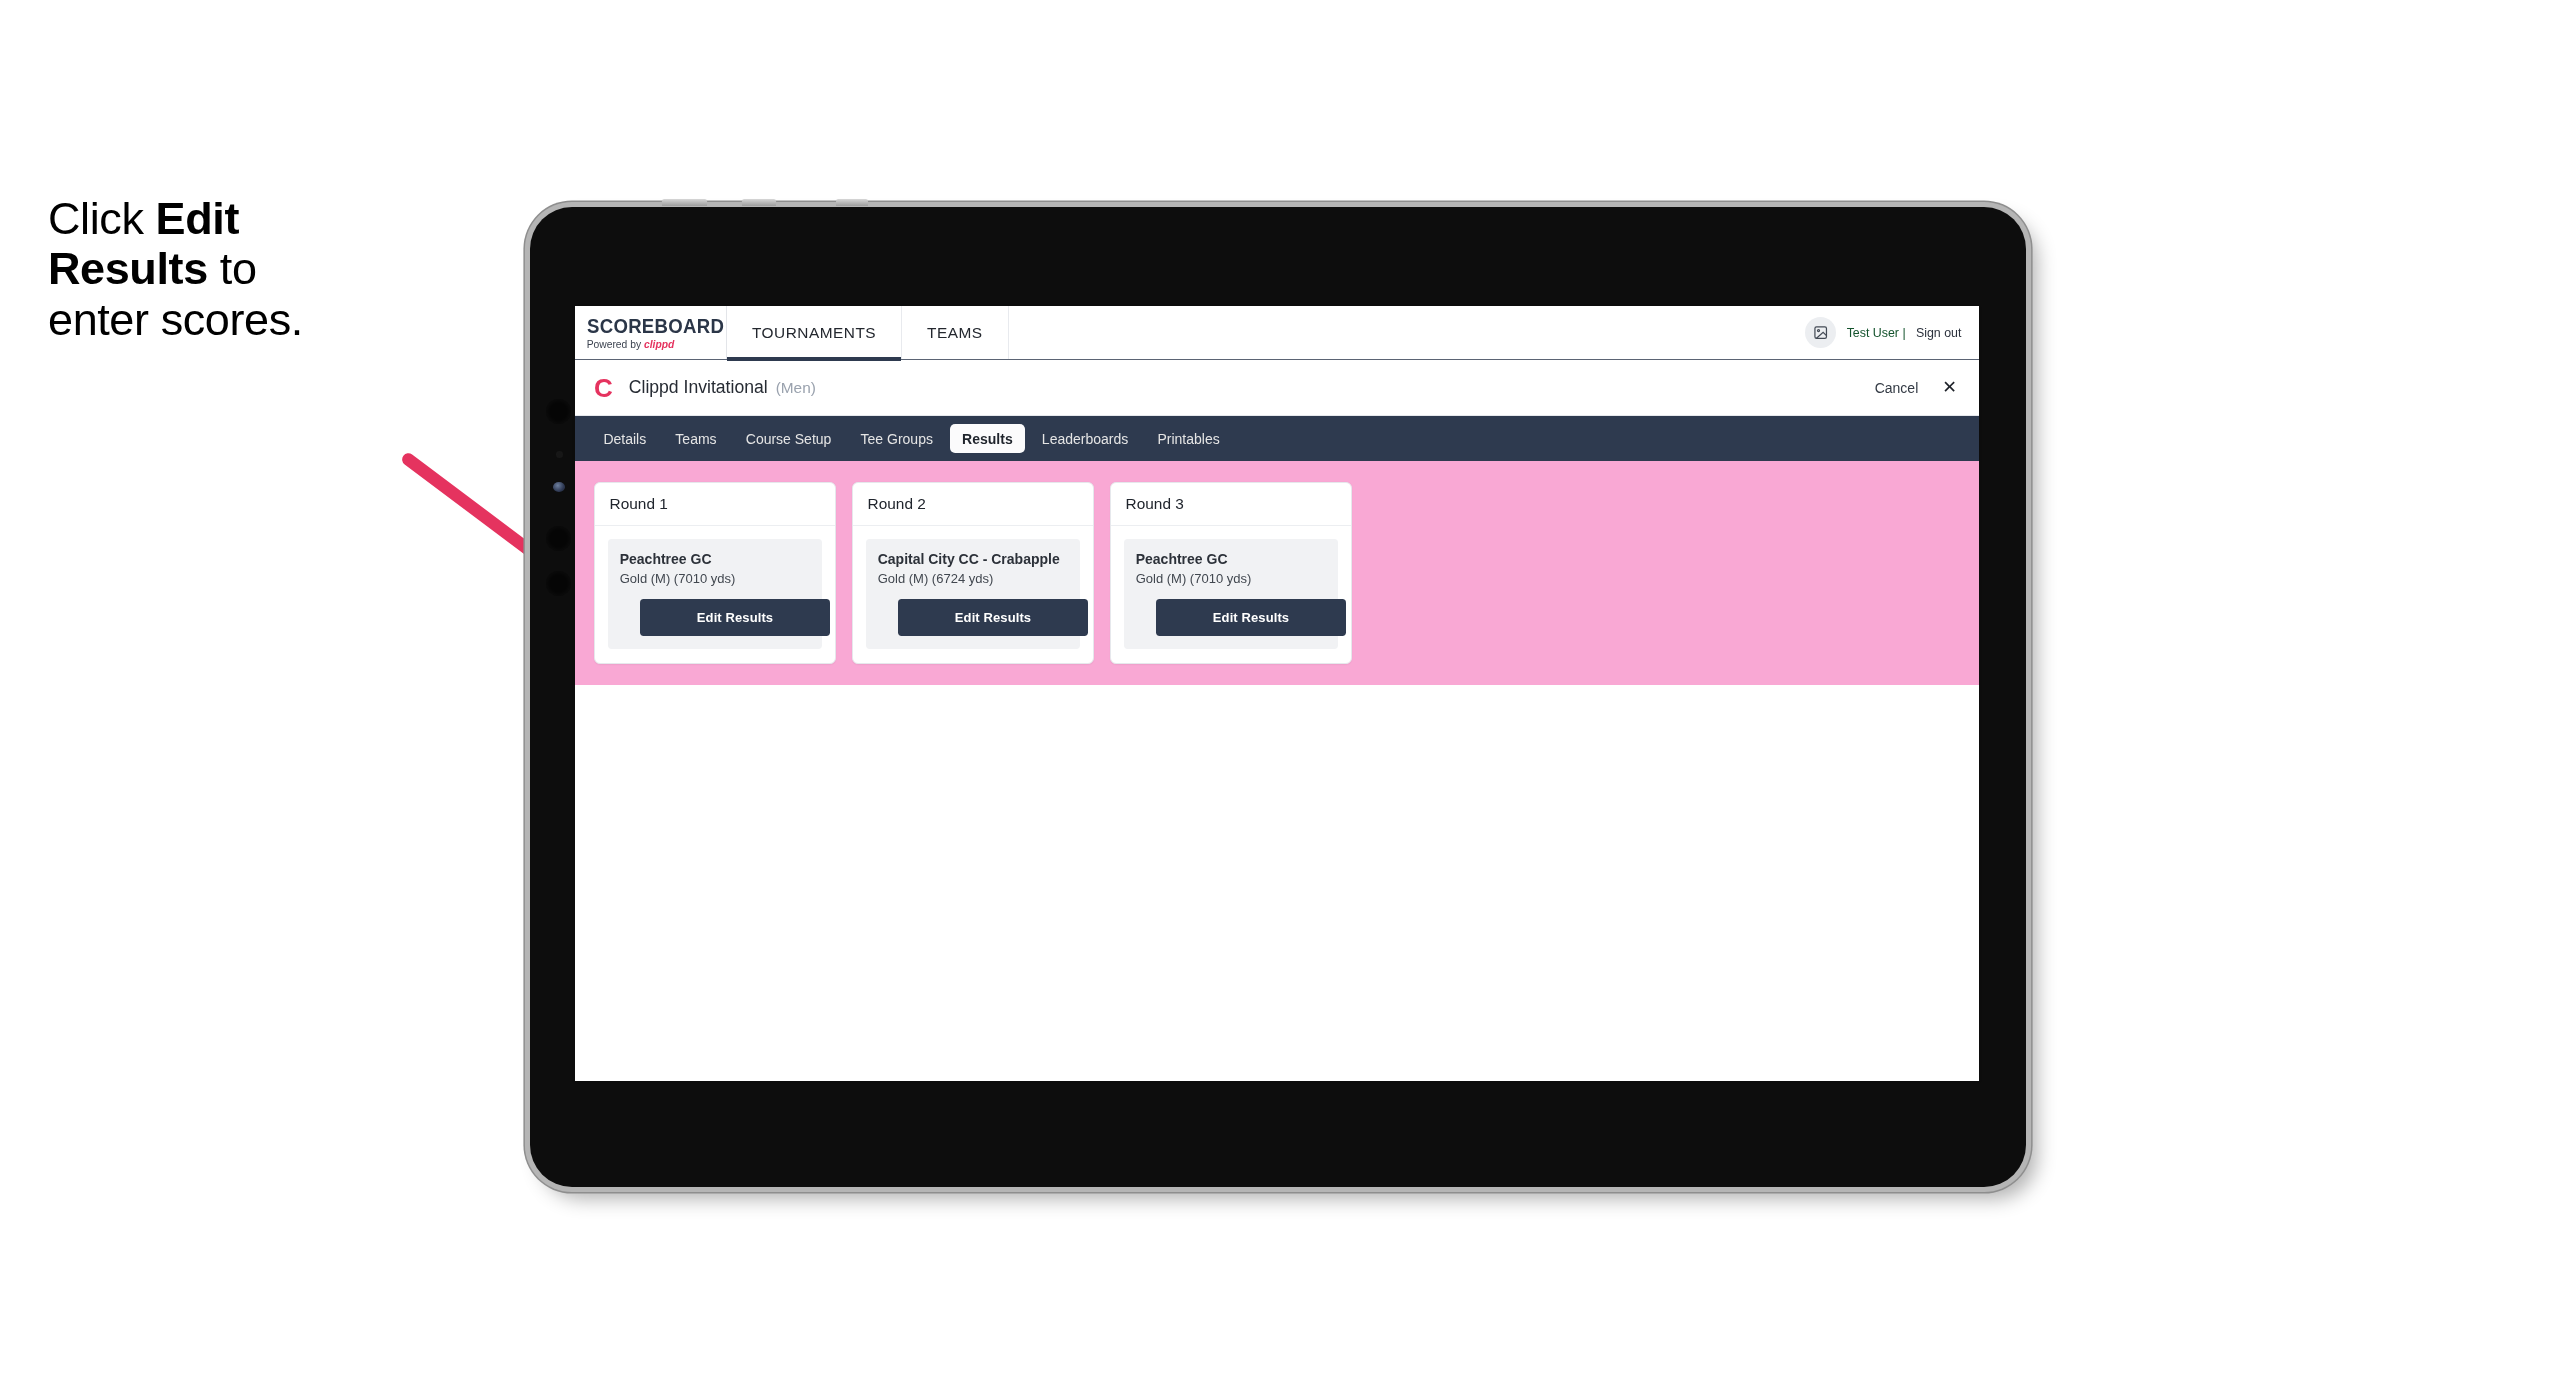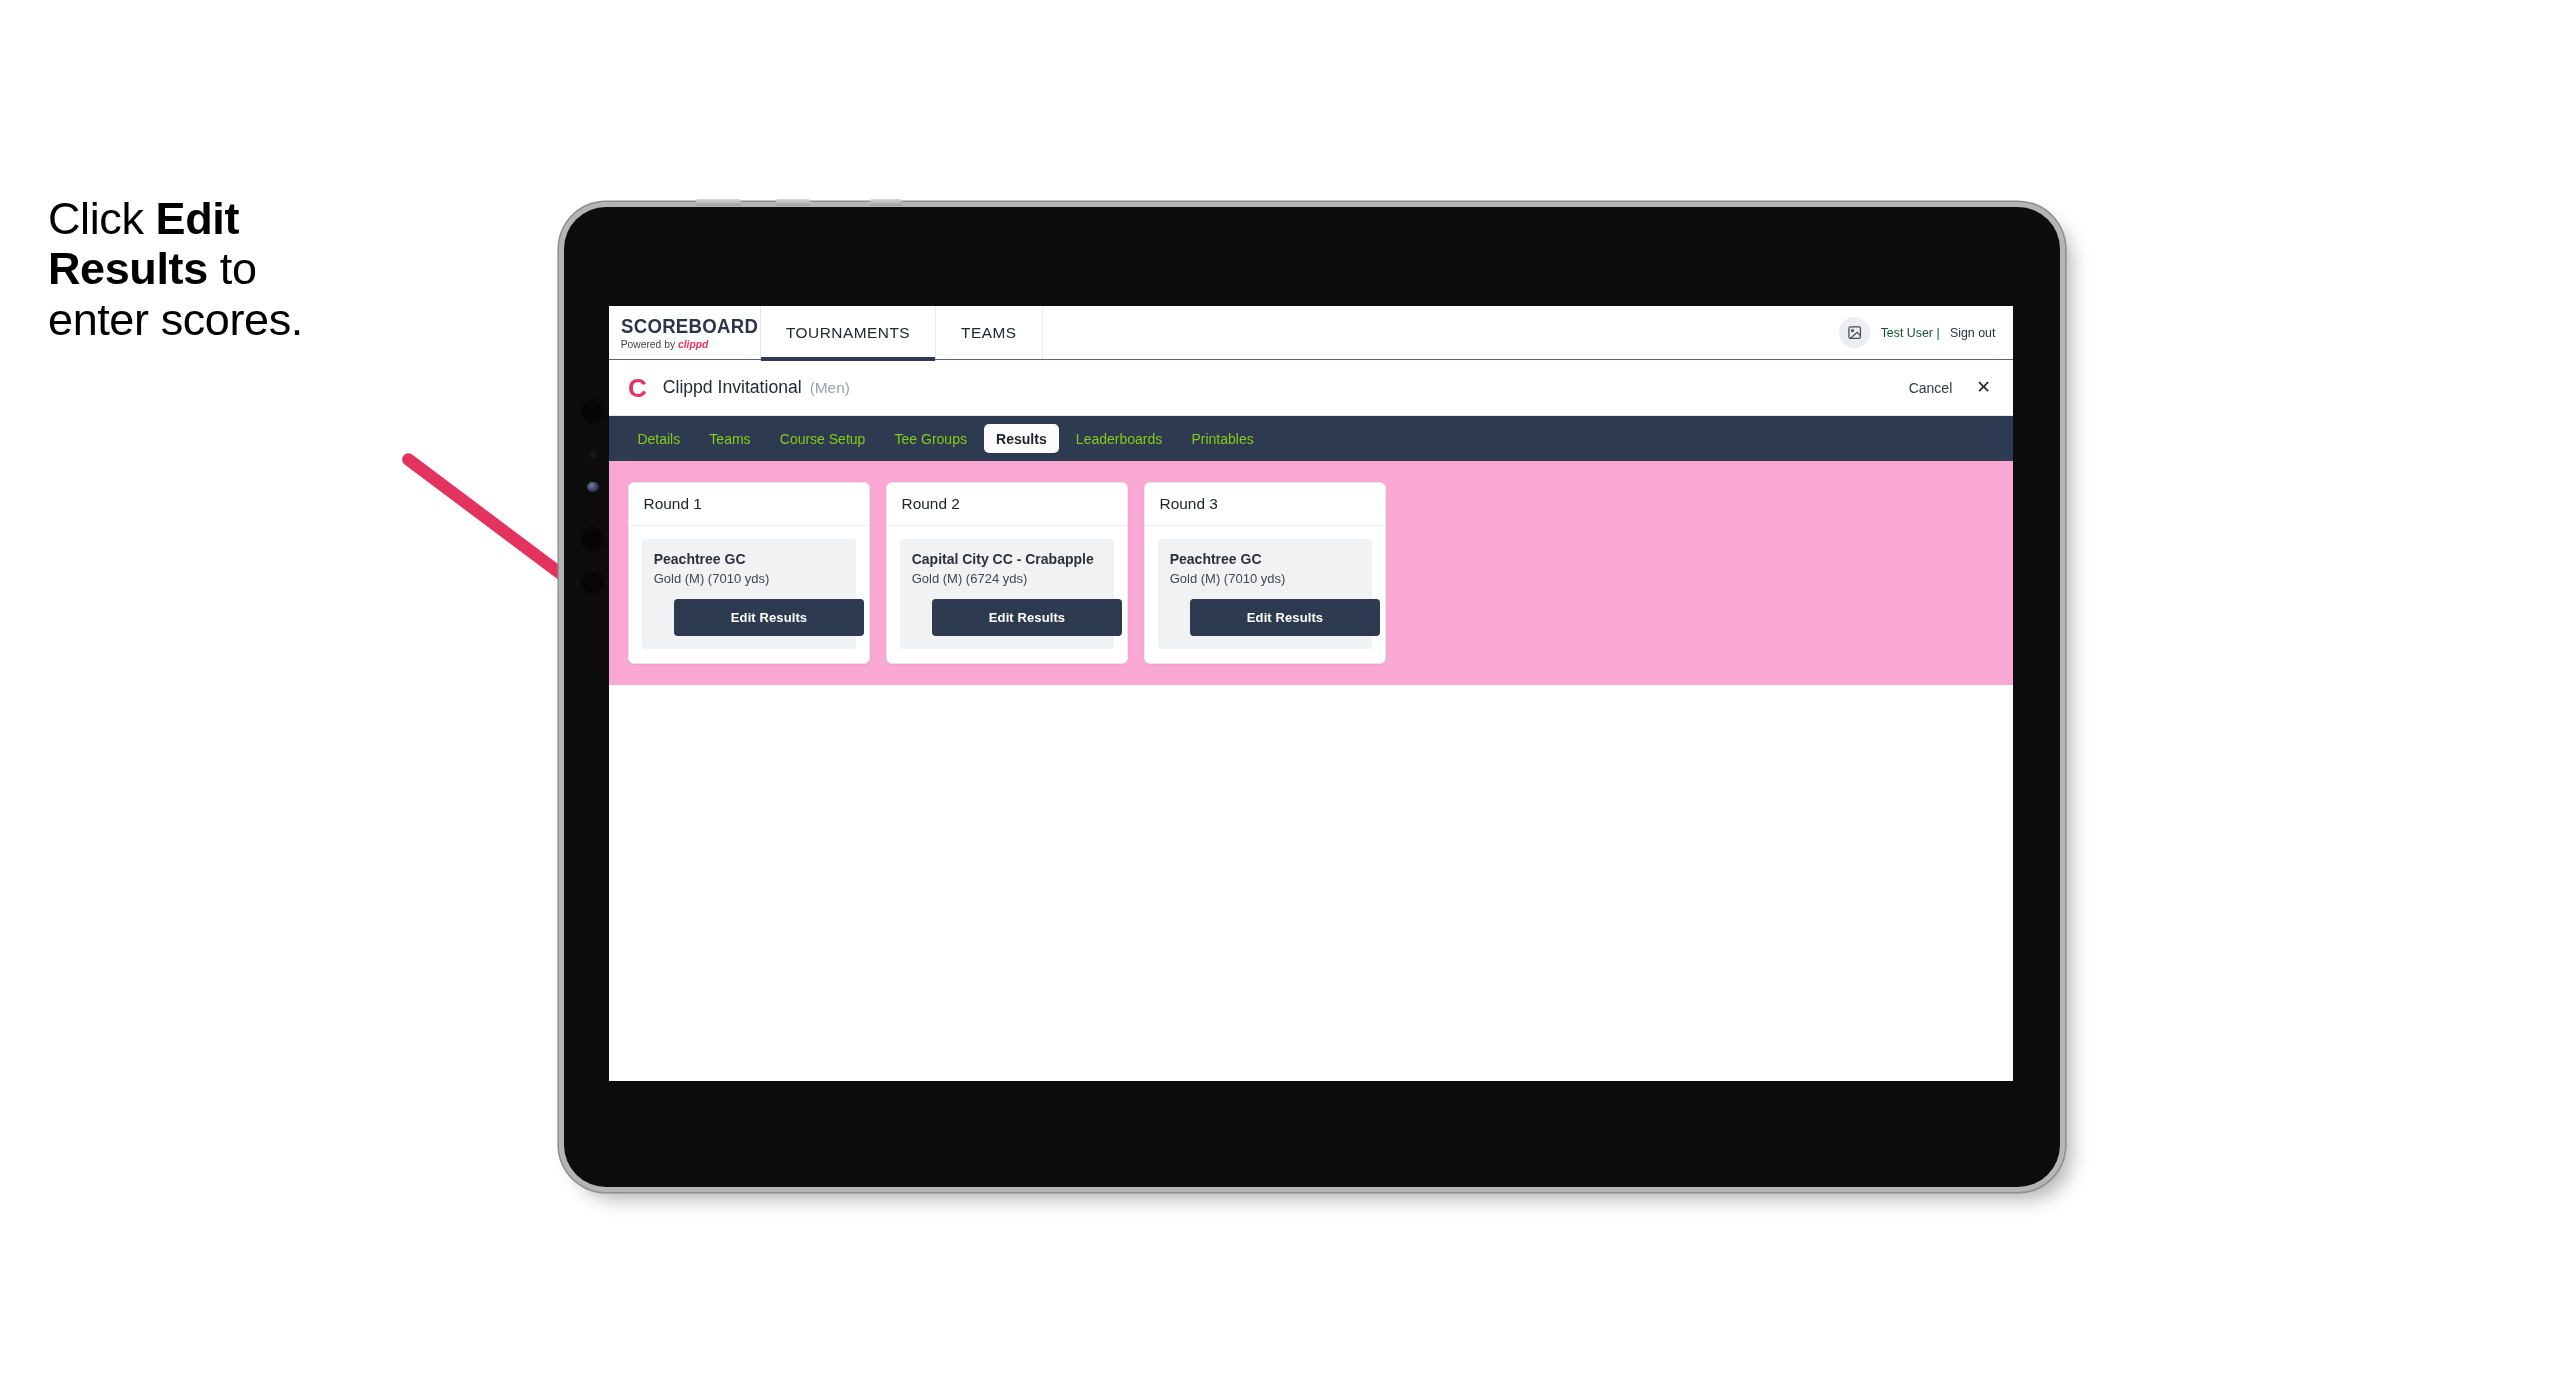--- a/index.html
+++ b/index.html
@@ -38,21 +38,21 @@
     left: 395px;
     top: 439px;
     width: 308px;
     height: 249px;
     pointer-events: none;
   }
 
   
   .tablet {
     position: absolute;
-    left: 564px;
+    left: 530px;
     top: 207px;
     width: 1496px;
     height: 980px;
     background: #0d0d0d;
     border-radius: 42px;
     box-shadow:
       0 0 0 5.1px #b5b5b5,
       0 0 0 6.6px #8e8e8e,
       10.3px 11.7px 19px rgba(0,0,0,0.30);
   }
@@ -204,21 +204,21 @@
   .tabstrip {
     height: 45px;
     background: #2e3a4f;
     display: flex;
     align-items: center;
     padding-left: 16px;
     gap: 4.4px;
   }
   .stab {
     font-size: 14px;
-    color: #84cc16;
+    color: #e5e5e5;
     padding: 6.6px 12.4px;
     border-radius: 5.1px;
     cursor: pointer;
     white-space: nowrap;
   }
   .stab.active {
     background: #fbfbfc;
     color: #1f242c;
     font-weight: 600;
   }

